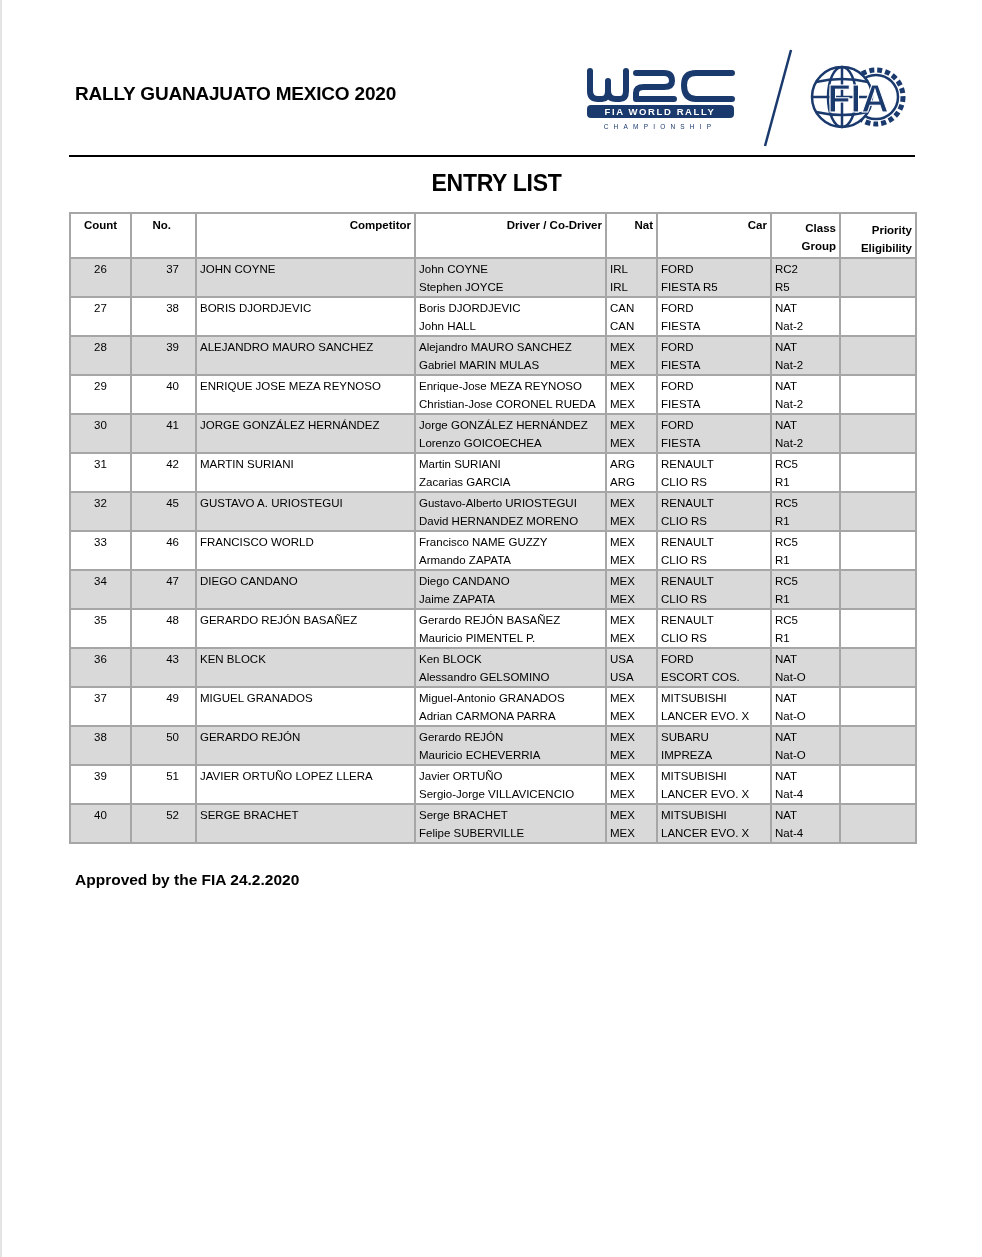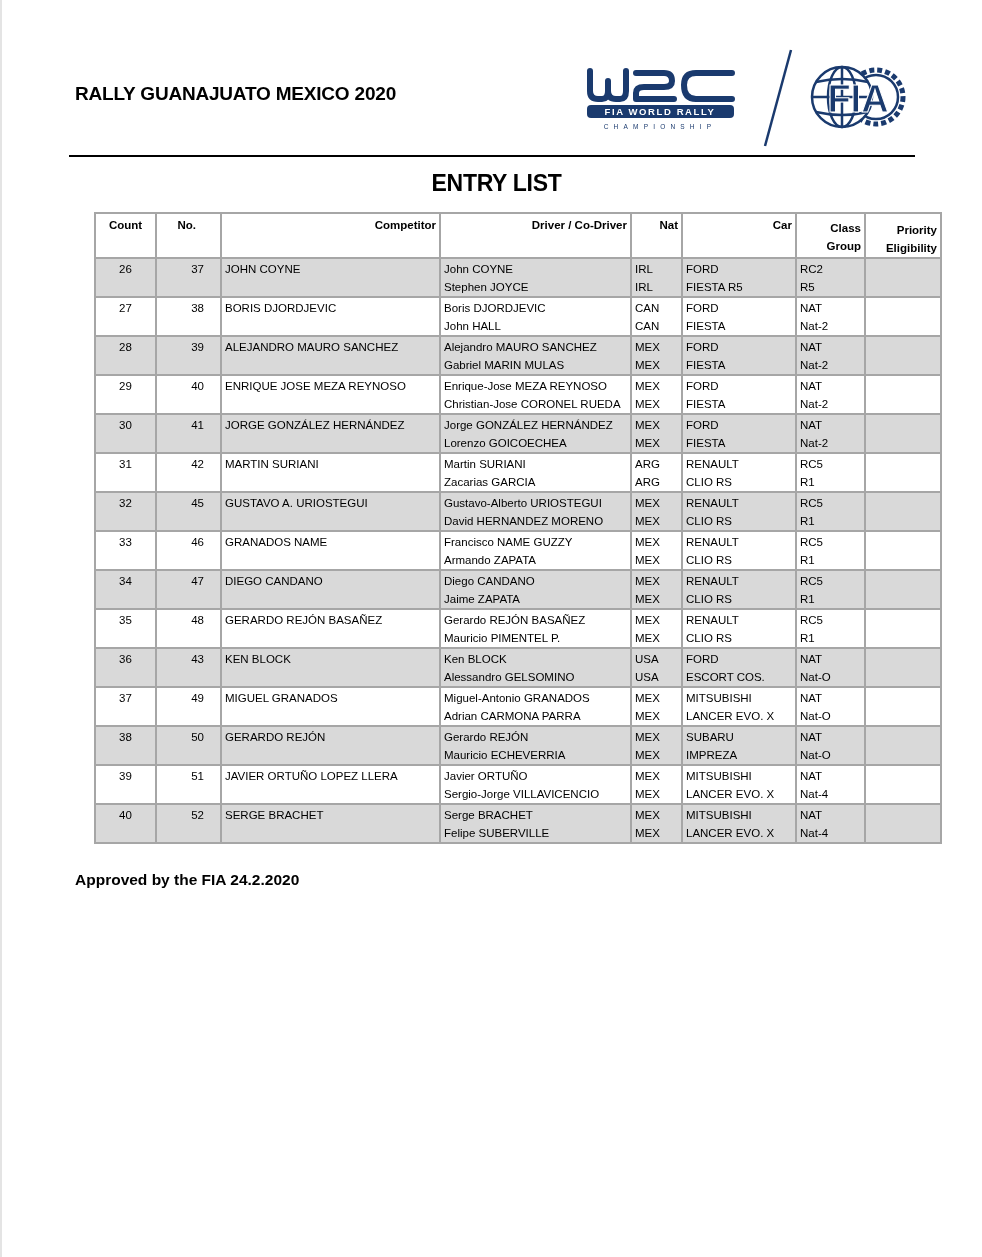--- a/index.html
+++ b/index.html
@@ -22,21 +22,20 @@
 
   .doc-title {
     position: absolute; left: 0; width: 982px; top: 170px; text-align: center;
     font-size: 23px; font-weight: bold; letter-spacing: -0.3px; padding-left: 11px;
   }
 
   table.entry-table {
     position: absolute; left: 69px; top: 212px; width: 846px;
     border-collapse: collapse; table-layout: fixed;
     font-size: 11.5px;
-    margin-left: 25px;
   }
   table.entry-table th, table.entry-table td {
     border: 2px solid #a6a6a6; vertical-align: top; padding: 2px 3px 0 3px;
     line-height: 17.5px; white-space: nowrap; overflow: hidden;
   }
   table.entry-table th { font-weight: bold; text-align: right; height: 42px; padding-top: 3px; }
   table.entry-table th.c-count { text-align: center; }
   table.entry-table th.c-no { text-align: right; padding-right: 24px; }
   table.entry-table td { height: 38.6px; }
   table.entry-table td.c-count { text-align: center; }
@@ -270,21 +269,21 @@
         </td>
         <td>
           <span class="line">RC5</span>
           <span class="line">R1</span>
         </td>
         <td></td>
       </tr>
       <tr class="">
         <td class="c-count">33</td>
         <td class="c-no">46</td>
-        <td>GRANADOS NAME</td>
+        <td>FRANCISCO WORLD</td>
         <td>
           <span class="line">Francisco NAME GUZZY</span>
           <span class="line">Armando ZAPATA</span>
         </td>
         <td>
           <span class="line">MEX</span>
           <span class="line">MEX</span>
         </td>
         <td>
           <span class="line">RENAULT</span>

